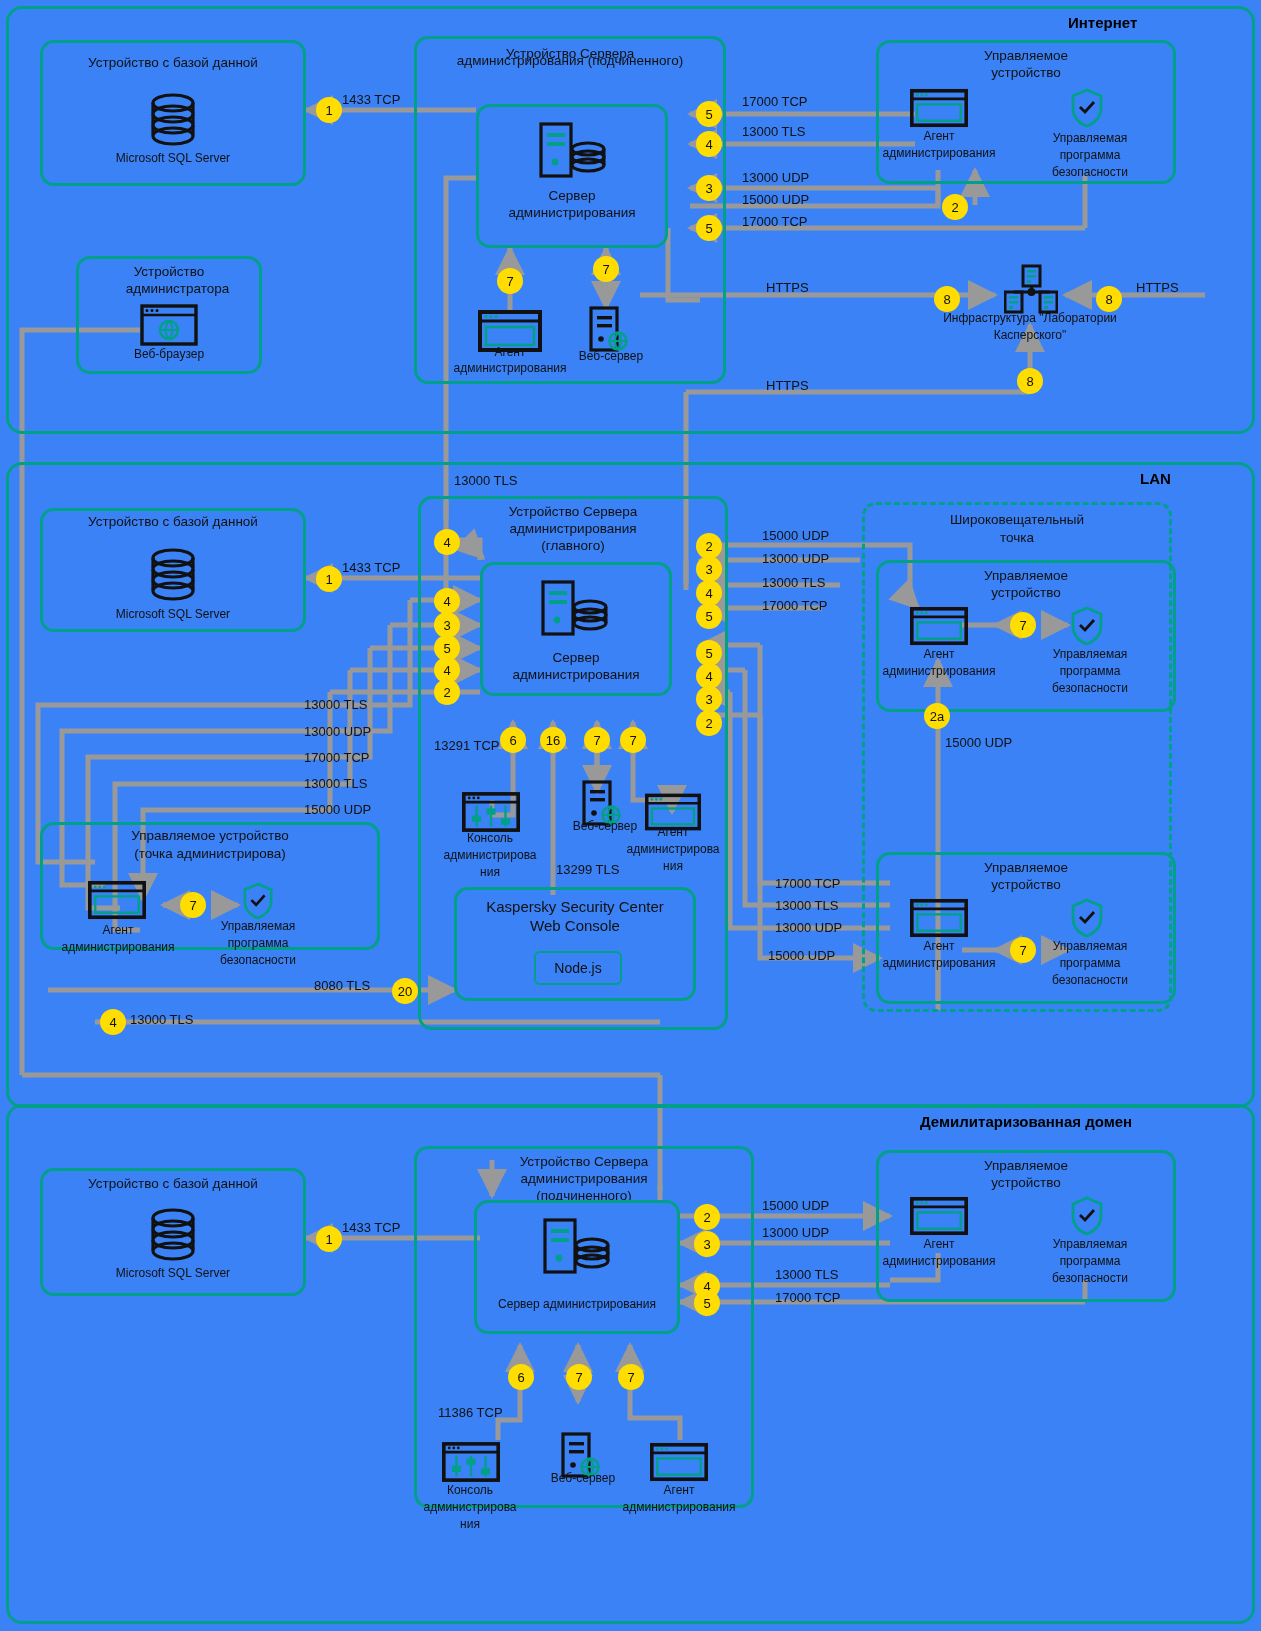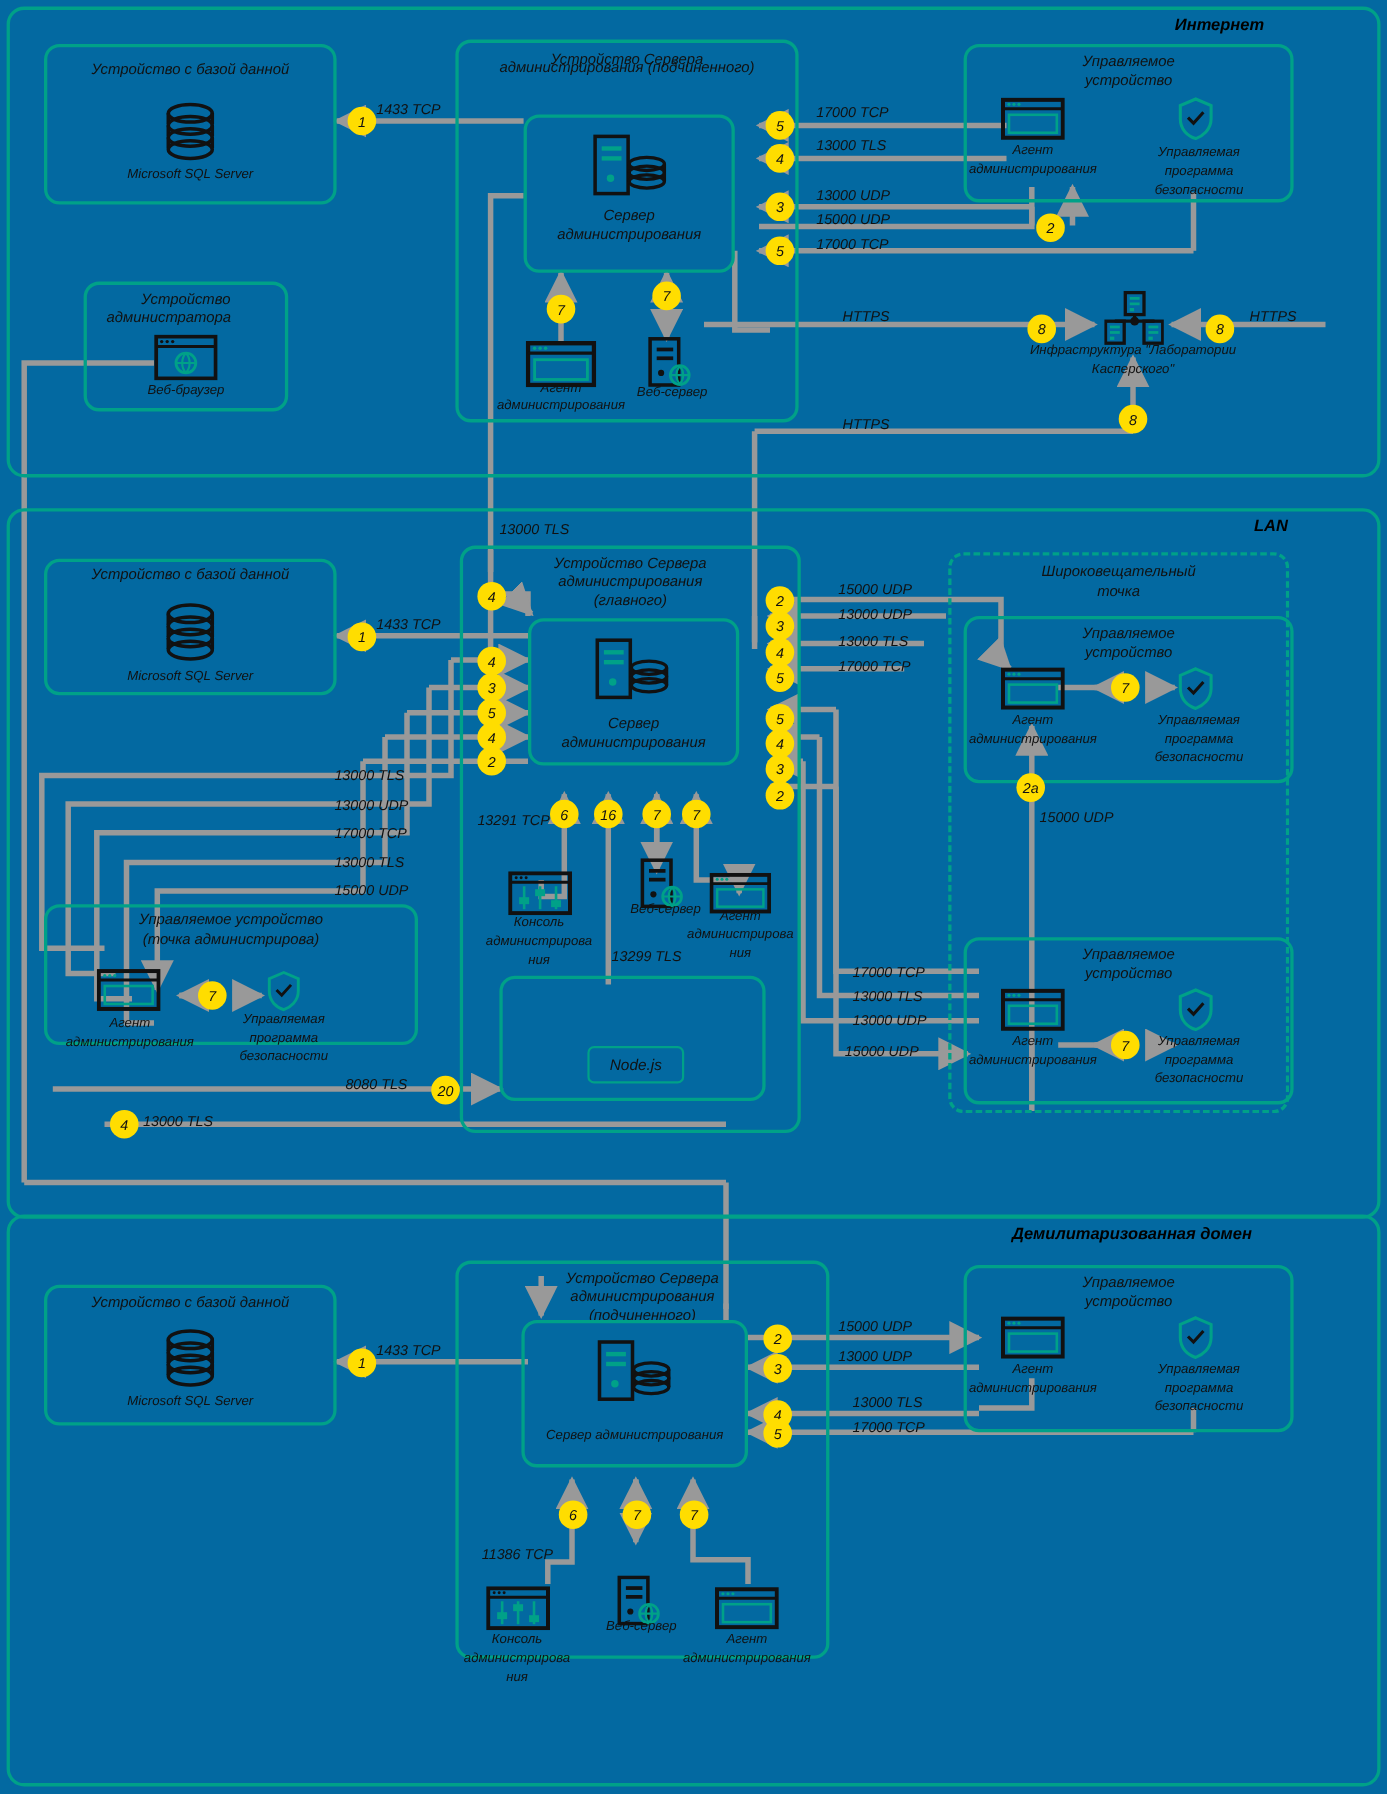--- a/index.html
+++ b/index.html
@@ -1,17 +1,17 @@
 <!DOCTYPE html>
 <html><head>
 <meta charset="utf-8">
 <style>
   html,body{margin:0;padding:0;background:#fff;}
   body{font-family:"Liberation Sans", sans-serif;}
-  #stage{position:relative;width:1261px;height:1631px;background:#0369a1;overflow:hidden;font-style:italic;}
+  #stage{position:relative;width:1261px;height:1631px;background:#3b82f6;overflow:hidden;}
   svg.layer{position:absolute;left:0;top:0;width:1261px;height:1631px;pointer-events:none;}
   .zone{position:absolute;border:3px solid #00a188;border-radius:16px;box-sizing:border-box;}
   .zone-title{position:absolute;font-weight:bold;font-size:15px;color:#000;}
   .card{position:absolute;border:3px solid #00a188;border-radius:14px;box-sizing:border-box;background:transparent;}
   .card.dashed{border-style:dashed;}
   .cap{position:absolute;text-align:center;font-size:13.5px;color:#111;line-height:1.15;}
   .cap.small{font-size:12px;}
   .lbl{position:absolute;font-size:13px;color:#111;white-space:nowrap;}
   .badge{position:absolute;width:26px;height:26px;border-radius:50%;background:#ffdd00;
          display:flex;align-items:center;justify-content:center;font-size:13px;color:#111;font-weight:400;}
@@ -226,21 +226,21 @@
     <rect x="9" y="10" width="15" height="3.4" fill="#111"></rect>
     <rect x="9" y="18" width="15" height="3.4" fill="#111"></rect>
     <circle cx="13" cy="33" r="2.8" fill="#111"></circle>
     <circle cx="30" cy="35" r="8.5" fill="none" stroke="#00a188" stroke-width="2.6"></circle>
     <path d="M21.5,35 H38.5 M30,26.5 c4,5 4,12 0,17 M30,26.5 c-4,5 -4,12 0,17" fill="none" stroke="#00a188" stroke-width="2"></path>
   </svg>
   <div class="cap small" style="left:556px;top:350px;width:110px;">Веб-сервер</div>
 
   <div class="card" style="left:76px;top:256px;width:186px;height:118px;"></div>
   <div class="cap" style="left:76px;top:264px;width:186px;">Устройство</div>
-  <div class="cap" style="left:68px;top:281px;width:171px;">администратора</div>
+  <div class="cap" style="left:92px;top:281px;width:171px;">администратора</div>
   <svg class="ico" style="left:140px;top:304px;" width="58" height="42" viewBox="0 0 58 42">
     <rect x="2" y="2" width="54" height="38" fill="none" stroke="#111" stroke-width="3.4"></rect>
     <path d="M2,11 H56" stroke="#111" stroke-width="2.6"></path>
     <circle cx="7" cy="6.5" r="1.5" fill="#111"></circle>
       <circle cx="12" cy="6.5" r="1.5" fill="#111"></circle>
       <circle cx="17" cy="6.5" r="1.5" fill="#111"></circle>
     <circle cx="29" cy="26" r="9" fill="none" stroke="#00a188" stroke-width="2.6"></circle>
     <path d="M20,26 H38 M29,17 c4.5,5 4.5,13 0,18 M29,17 c-4.5,5 -4.5,13 0,18" fill="none" stroke="#00a188" stroke-width="2"></path>
   </svg>
   <div class="cap small" style="left:76px;top:348px;width:186px;">Веб-браузер</div>
@@ -384,20 +384,24 @@
     <circle cx="8" cy="6.5" r="1.6" fill="#00a188"></circle>
       <circle cx="13" cy="6.5" r="1.6" fill="#00a188"></circle>
       <circle cx="18" cy="6.5" r="1.6" fill="#00a188"></circle>
     <rect x="8" y="17" width="48" height="18" fill="none" stroke="#00a188" stroke-width="2.6"></rect>
   </svg>
   <div class="cap small" style="left:625px;top:826px;width:96px;">Агент</div>
   <div class="cap small" style="left:614px;top:843px;width:118px;">администрирова</div>
   <div class="cap small" style="left:625px;top:860px;width:96px;">ния</div>
 
   <div class="card" style="left:454px;top:887px;width:242px;height:114px;"></div>
+  <div class="wc-title" style="left:454px;top:898px;width:242px;">
+    <span>Kaspersky Security Center</span><br>
+    <span>Web Console</span>
+  </div>
   <div class="nodejs" style="left:534px;top:951px;width:84px;height:30px;">Node.js</div>
 
   <div class="card" style="left:40px;top:822px;width:340px;height:128px;"></div>
   <div class="cap" style="left:40px;top:828px;width:340px;text-align:center;">Управляемое устройство</div>
   <div class="cap" style="left:40px;top:846px;width:340px;text-align:center;">(точка администрирова)</div>
   <svg class="ico" style="left:88px;top:880px;" width="58" height="40" viewBox="0 0 64 42">
     <rect x="2" y="2" width="60" height="38" fill="none" stroke="#111" stroke-width="4"></rect>
     <path d="M2,11 H62" stroke="#111" stroke-width="3"></path>
     <circle cx="8" cy="6.5" r="1.6" fill="#00a188"></circle>
       <circle cx="13" cy="6.5" r="1.6" fill="#00a188"></circle>

